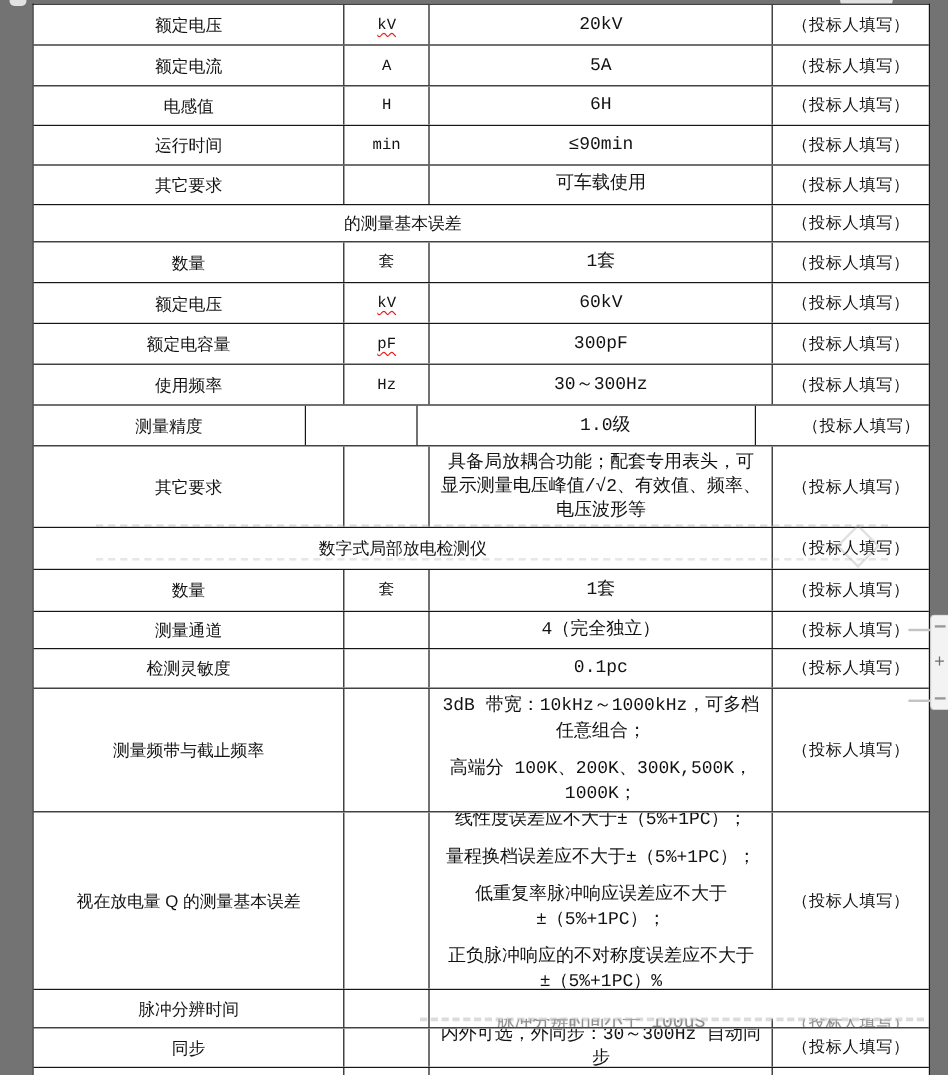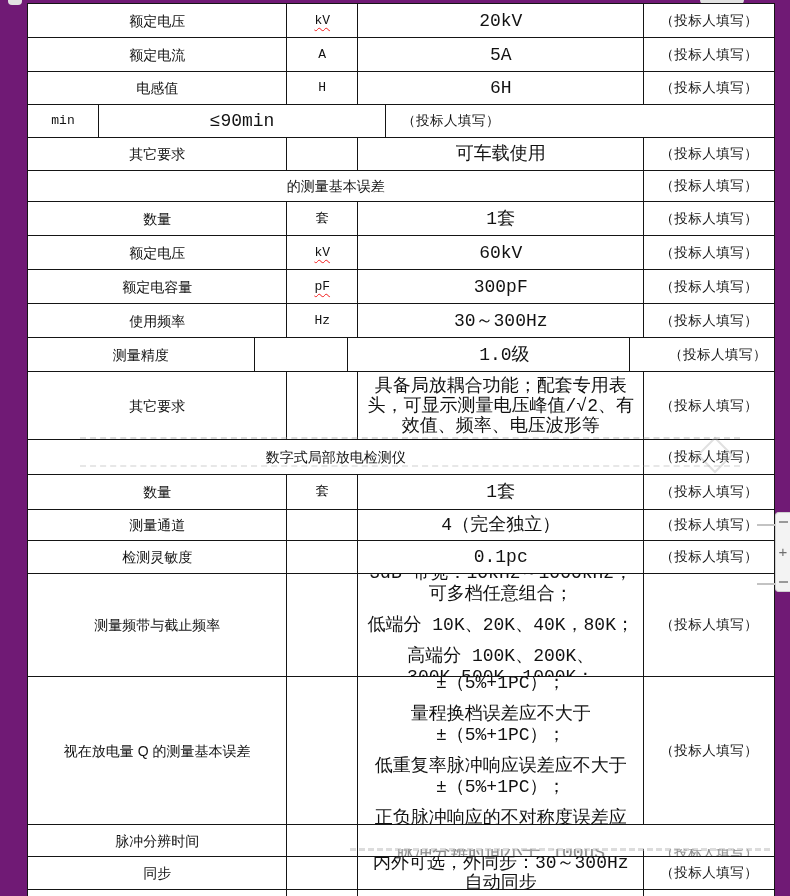--- a/index.html
+++ b/index.html
@@ -1,36 +1,36 @@
 <!DOCTYPE html>
 <html lang="zh"><head>
 <meta charset="utf-8">
 <style>
   * { margin:0; padding:0; box-sizing:border-box; }
   html,body { width:790px; height:896px; }
   body { font-family:"Liberation Sans", sans-serif; background:#ffffff; }
 
-  .page { position:relative; width:790px; height:896px; background:#701a75; overflow:hidden; }
+  .page { position:relative; width:790px; height:896px; background:#737373; overflow:hidden; }
 
   
   .corner { position:absolute; background:#e2e2e2; }
   .corner-tl { left:8px;  top:0; width:14px; height:5px; border-radius:0 0 4px 4px; }
   .corner-tr { left:700px; top:0; width:44px; height:6px; border-radius:0 0 6px 6px; }
 
   
   .spec-table { position:absolute; left:27px; top:3px; width:748px;
                 border:1px solid #151515; border-bottom:none; background:#fff; }
   .trow { display:flex; width:100%; border-bottom:1px solid #151515; overflow:hidden; }
   .tcell { display:flex; align-items:center; justify-content:center; text-align:center;
            color:#121212; font-size:14px; line-height:20px; overflow:hidden; }
   .c-name   { width:260px; border-right:1px solid #151515; padding:0 8px; }
   .c-unit   { width:71px;  border-right:1px solid #151515;
               font-family:"Liberation Mono", monospace; font-size:13px; }
   .c-value  { width:287px; border-right:1px solid #151515; padding:2px 8px;
-              font-family:"Liberation Mono","Liberation Sans", sans-serif; font-size:18px; }
+              font-family:"Liberation Mono","Liberation Sans", sans-serif; font-size:15px; }
   .c-title  { width:618px; border-right:1px solid #151515; padding:0 8px; }
   .c-bidder { width:130px; font-size:13.5px; letter-spacing:.5px; }
 
   .c-value.multiline { flex-direction:column; justify-content:center; }
   .c-value.multiline p { margin:5px 0; line-height:21px; }
 
   .flagged { text-decoration-line:underline; text-decoration-style:wavy;
              text-decoration-color:#f21b1b; text-decoration-thickness:1px;
              text-underline-offset:3px; }
 
@@ -86,20 +86,21 @@
   </div>
       <div class="trow" style="height: 33px;">
     <div class="tcell c-name">电感值</div>
     <div class="tcell c-unit">
           <span>H</span>
         </div>
     <div class="tcell c-value">6H</div>
     <div class="tcell c-bidder">（投标人填写）</div>
   </div>
       <div class="trow" style="height: 33px;">
+    <div class="tcell c-name">运行时间</div>
     <div class="tcell c-unit">
           <span>min</span>
         </div>
     <div class="tcell c-value">≤90min</div>
     <div class="tcell c-bidder">（投标人填写）</div>
   </div>
       <div class="trow" style="height: 33px;">
     <div class="tcell c-name">其它要求</div>
     <div class="tcell c-unit">
           <span></span>
@@ -187,21 +188,20 @@
     <div class="tcell c-value">0.1pc</div>
     <div class="tcell c-bidder">（投标人填写）</div>
   </div>
       <div class="trow" style="height: 103px;">
     <div class="tcell c-name">测量频带与截止频率</div>
     <div class="tcell c-unit">
           <span></span>
         </div>
     <div class="tcell c-value multiline">
           <p>3dB 带宽：10kHz～1000kHz，可多档任意组合；</p>
-          <p>低端分 10K、20K、40K，80K；</p>
           <p>高端分 100K、200K、300K,500K，1000K；</p>
         </div>
     <div class="tcell c-bidder">（投标人填写）</div>
   </div>
       <div class="trow" style="height: 148px;">
     <div class="tcell c-name">视在放电量 Q 的测量基本误差</div>
     <div class="tcell c-unit">
           <span></span>
         </div>
     <div class="tcell c-value multiline">

